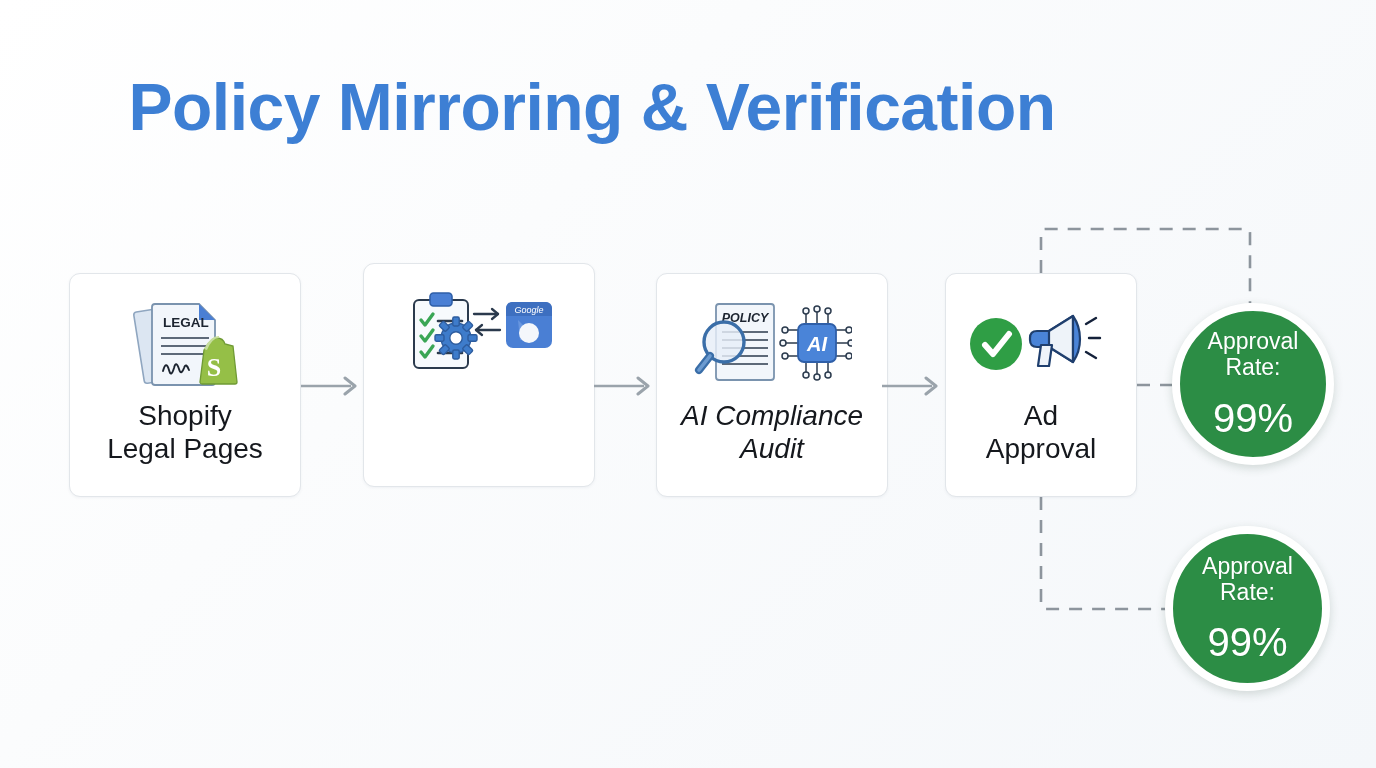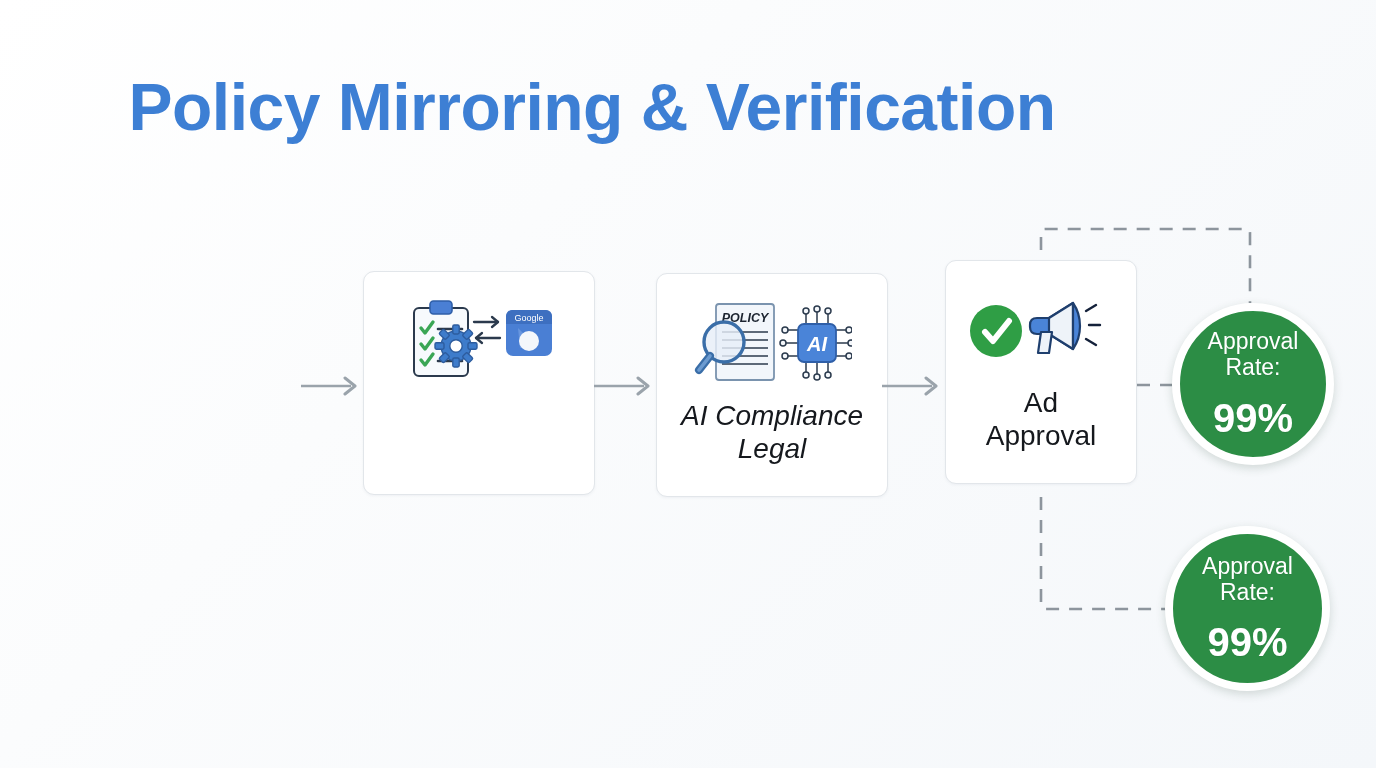--- a/index.html
+++ b/index.html
@@ -47,23 +47,23 @@
     border: 1px solid #e2e6ea;
     border-radius: 11px;
     box-shadow: 0 1px 3px rgba(40, 60, 90, 0.055);
     display: flex;
     flex-direction: column;
     align-items: center;
     justify-content: flex-start;
     padding-top: 22px;
   }
   .card.c1 { left: 69px;  top: 273px; }
-  .card.c2 { left: 363px; top: 271px; }
+  .card.c2 { left: 363px; top: 263px; font-style: italic; }
   .card.c3 { left: 656px; top: 273px; font-style: italic; }
-  .card.c4 { left: 945px; top: 260px; width: 192px; height: 224px; }
+  .card.c4 { left: 945px; top: 273px; width: 192px; height: 224px; }
 
   .card-icon {
     height: 96px;
     display: flex;
     align-items: center;
     justify-content: center;
   }
 
   .card-label {
     margin-top: 8px;
@@ -117,21 +117,21 @@
   .metric-label {
     font-size: 23px;
     line-height: 1.12;
     text-align: center;
     white-space: pre-line;
     font-weight: 400;
     text-shadow: 0 1px 1px rgba(0,0,0,0.08);
   }
   .metric-value {
     font-size: 40px;
-    font-weight: 700;
+    font-weight: 400;
     line-height: 1.05;
     margin-top: 16px;
     text-shadow: 0 1px 1px rgba(0,0,0,0.08);
   }
 </style>
 </head>
 <body>
 
 <div id="stage">
 
@@ -139,20 +139,51 @@
 
   <svg id="dashed-layer" width="1376" height="768" viewBox="0 0 1376 768">
 
     <path d="M1041 273 L1041 233 Q1041 229 1045 229 L1246 229 Q1250 229 1250 233 L1250 303" fill="none" stroke="#8d959d" stroke-width="2.6" stroke-dasharray="13 10" stroke-linecap="butt"></path>
 
     <path d="M1137 385 L1172 385" fill="none" stroke="#8d959d" stroke-width="2.6" stroke-dasharray="13 10"></path>
 
     <path d="M1041 497 L1041 604 Q1041 609 1046 609 L1168 609" fill="none" stroke="#8d959d" stroke-width="2.6" stroke-dasharray="13 10"></path>
   </svg>
 
+  <div class="card c1">
+    <div class="card-icon">
+      <svg width="120" height="92" viewBox="0 0 120 92">
+
+        <g transform="rotate(-9 40 48)">
+          <rect x="14" y="10" width="54" height="72" rx="3" fill="#dce6f2" stroke="#8fa6c0" stroke-width="1.6"></rect>
+        </g>
+
+        <path d="M30 6 h44 l16 16 v62 a3 3 0 0 1 -3 3 h-57 a3 3 0 0 1 -3 -3 v-75 a3 3 0 0 1 3 -3 z" fill="#f2f6fb" stroke="#7a93ae" stroke-width="1.8"></path>
+        <path d="M74 6 l16 16 h-16 z" fill="#4a7fd4"></path>
+
+        <text x="38" y="29" font-family="Liberation Sans, sans-serif" font-size="13.5" font-weight="700" fill="#1c2430">LEGAL</text>
+
+        <g stroke="#2b3a4d" stroke-width="1.7">
+          <line x1="36" y1="40" x2="84" y2="40"></line>
+          <line x1="36" y1="48" x2="84" y2="48"></line>
+          <line x1="36" y1="56" x2="84" y2="56"></line>
+        </g>
+
+        <path d="M38 73 q3 -11 6 -1 q2 8 5 -2 q2 -8 5 1 q2 7 5 -1 q2 -6 5 2" fill="none" stroke="#1c2430" stroke-width="1.9" stroke-linecap="round"></path>
+
+        <g transform="translate(74,42)">
+          <path d="M5 10 q7 -12 13 -12 q6 0 8 6 l8 2 4 36 a2 2 0 0 1 -2 2 h-33 a2 2 0 0 1 -2 -2 z" fill="#95bf47" stroke="#6f9a34" stroke-width="1.3"></path>
+          <path d="M20 -2 q-7 0 -12 12 l-3 -1 q6 -13 15 -13 z" fill="#c6dd9d"></path>
+          <text x="15" y="36" font-family="Liberation Serif, serif" font-size="26" font-weight="700" fill="#ffffff" text-anchor="middle">S</text>
+        </g>
+      </svg>
+    </div>
+    <div class="card-label">Shopify
+Legal Pages</div>
+  </div>
 
   <div class="card c2">
     <div class="card-icon">
       <svg width="150" height="92" viewBox="0 0 150 92">
 
         <rect x="10" y="12" width="54" height="68" rx="5" fill="#f7fafd" stroke="#2b3a4d" stroke-width="2"></rect>
         <rect x="26" y="5" width="22" height="13" rx="3.5" fill="#4a7fd4" stroke="#2f5fa8" stroke-width="1.6"></rect>
 
         <g stroke="#3aa655" stroke-width="3.4" fill="none" stroke-linecap="round" stroke-linejoin="round">
           <polyline points="17,32 21,37 29,26"></polyline>
@@ -245,21 +276,21 @@
               <circle cx="29" cy="65" r="3" fill="#f4f7fb"></circle>
             <line x1="40" y1="50" x2="40" y2="60"></line>
               <circle cx="40" cy="63" r="3" fill="#f4f7fb"></circle>
           </g>
           <rect x="10" y="12" width="38" height="38" rx="6" fill="#4a84d8" stroke="#2f5fa8" stroke-width="1.8"></rect>
           <text x="29" y="39" font-family="Liberation Sans, sans-serif" font-size="20" font-weight="700" fill="#ffffff" text-anchor="middle">AI</text>
         </g>
       </svg>
     </div>
     <div class="card-label">AI Compliance
-Legal</div>
+Audit</div>
   </div>
 
   <div class="card c4">
     <div class="card-icon">
       <svg width="150" height="76" viewBox="0 0 150 76">
 
         <circle cx="30" cy="38" r="26" fill="#2f9e45"></circle>
         <polyline points="19,39 27,48 43,28" fill="none" stroke="#ffffff" stroke-width="6" stroke-linecap="round" stroke-linejoin="round"></polyline>
 
         <g transform="translate(62,8)">

